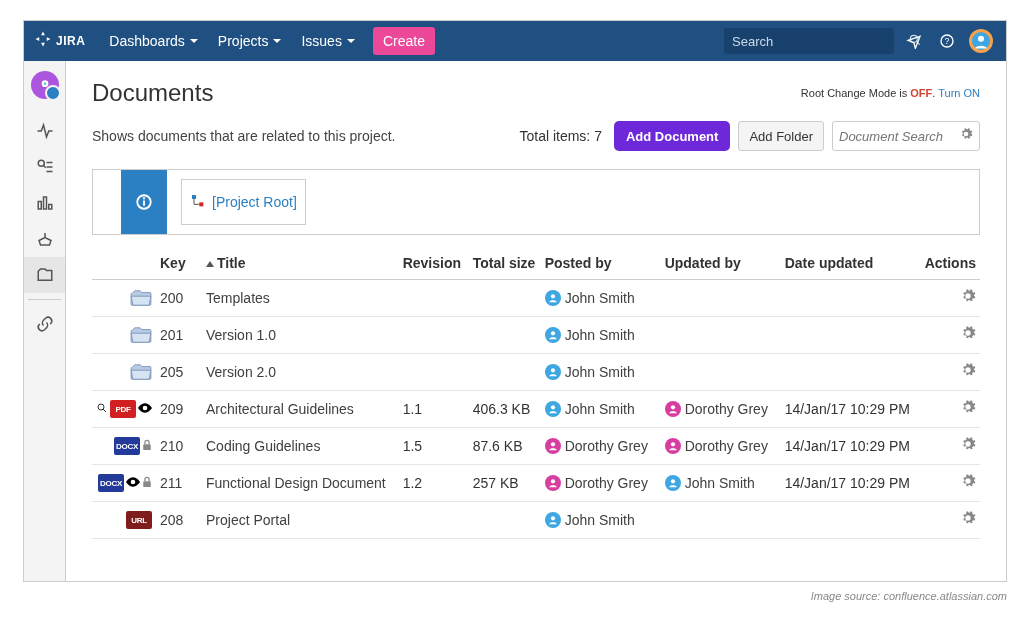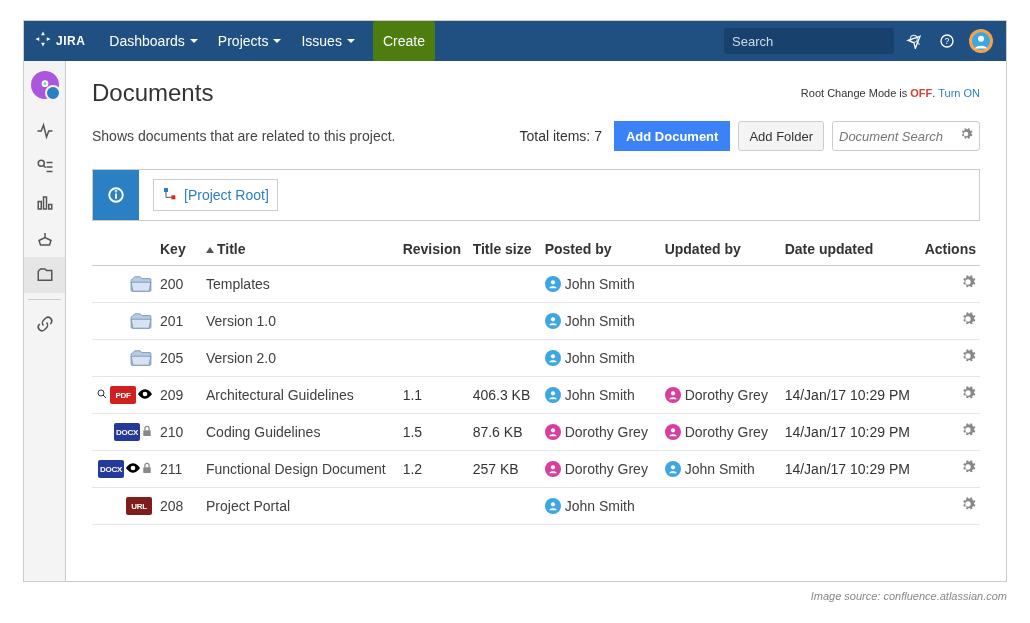--- a/index.html
+++ b/index.html
@@ -45,23 +45,23 @@
     cursor: pointer;
   }
   .nav-item .caret {
     width: 0; height: 0;
     border-left: 4px solid transparent;
     border-right: 4px solid transparent;
     border-top: 4px solid #fff;
     margin-left: 5px;
   }
   .create-btn {
-    background: #4d7c0f;
+    background: #ec4899;
     border-radius: 3px;
-    height: 40px;
+    height: 28px;
     padding: 0 10px;
     display: flex;
     align-items: center;
     color: #fff;
     margin-left: 8px;
     cursor: pointer;
   }
   .nav-spacer { flex: 1; }
   .search-box {
     height: 26px;
@@ -182,24 +182,24 @@
   }
   .subdesc { color: #444; font-size: 14px; }
   .subright {
     display: flex;
     align-items: center;
     gap: 8px;
     font-size: 14px;
   }
   .total-items { color: #333; margin-right: 4px; }
   .btn-primary {
-    background: #3b82f6;
+    background: #6d28d9;
     color: #fff;
     border: none;
-    border-radius: 0;
+    border-radius: 5px;
     height: 30px;
     padding: 0 12px;
     cursor: pointer;
     font-weight: bold;
     font-size: 13px;
   }
   .btn-default {
     background: #f4f4f4;
     border: 1px solid #ccc;
     border-radius: 3px;
@@ -222,22 +222,23 @@
     outline: none;
     width: 120px;
     font-size: 13px;
     color: #666;
     font-style: italic;
   }
   .breadcrumb-bar {
     border: 1px solid #ccc;
     display: flex;
     align-items: stretch;
-    height: 52px;
+    height: 66px;
     margin-bottom: 12px;
+    padding-left: 28px;
   }
   .info-block {
     background: #2b7fc3;
     color: #fff;
     width: 46px;
     display: flex;
     align-items: center;
     justify-content: center;
     font-weight: bold;
   }
@@ -503,21 +504,21 @@
         </div>
       </div>
 
       <table class="doctable">
         <thead>
           <tr>
             <th class="col-icon"></th>
             <th class="col-key">Key</th>
             <th class="col-title"><span class="sort-caret"></span><span>Title</span></th>
             <th class="col-rev">Revision</th>
-            <th class="col-size">Title size</th>
+            <th class="col-size">Total size</th>
             <th class="col-posted">Posted by</th>
             <th class="col-updated">Updated by</th>
             <th class="col-date">Date updated</th>
             <th class="col-actions">Actions</th>
           </tr>
         </thead>
         <tbody id="tbody">
             <tr>
               <td class="col-icon">
                 <div class="row-icons">

